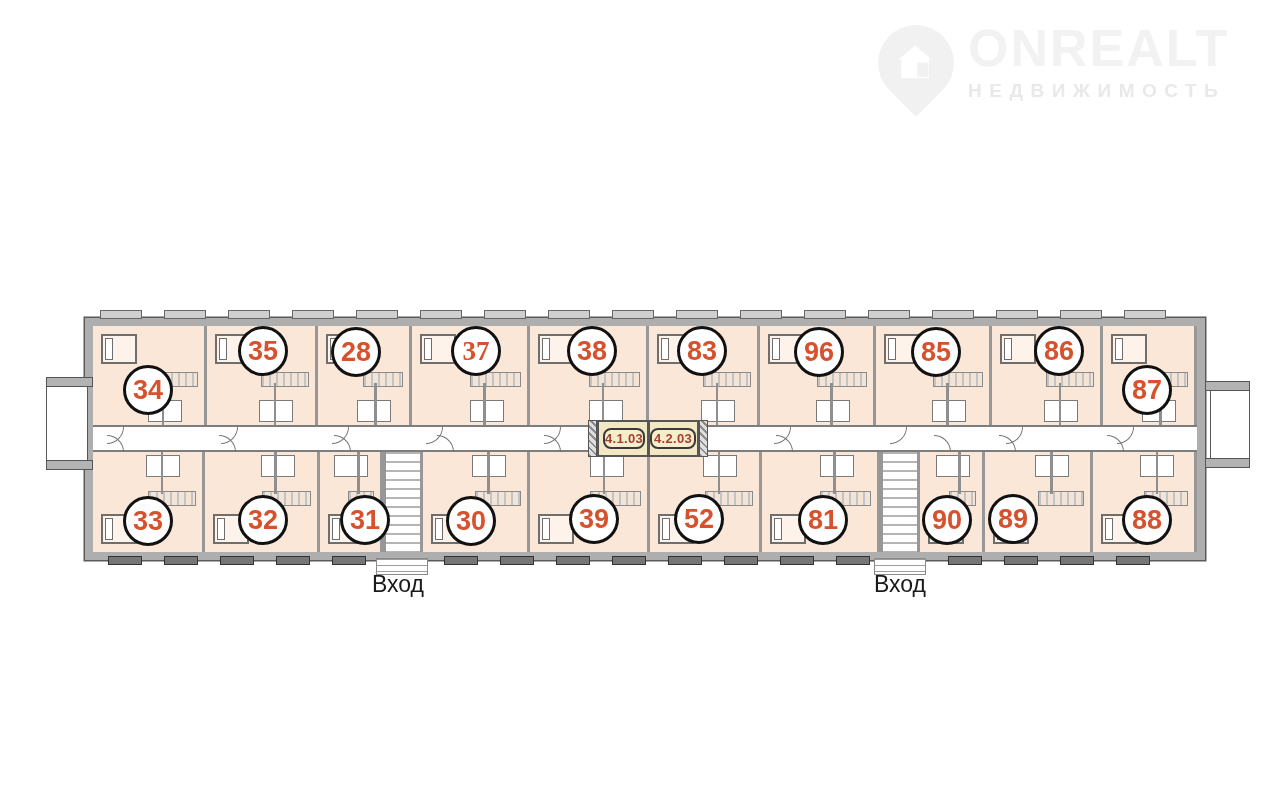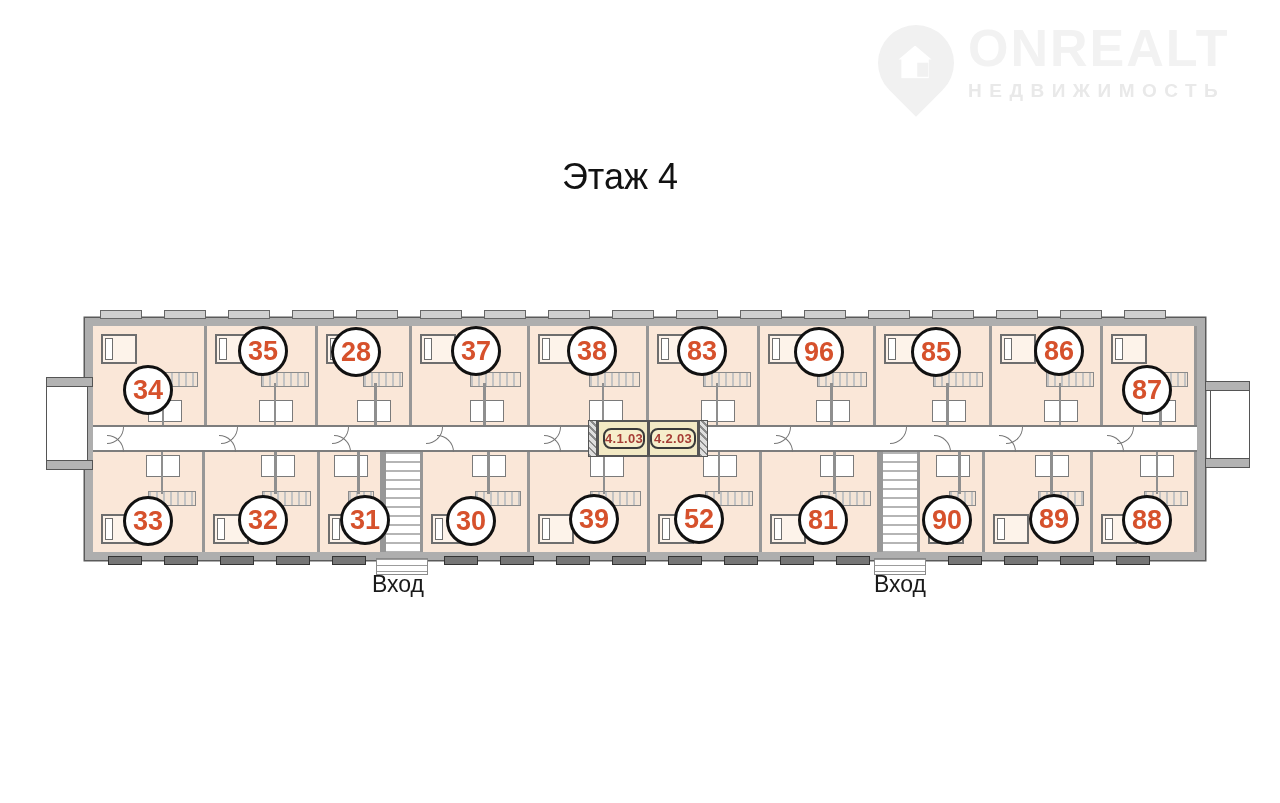--- a/index.html
+++ b/index.html
@@ -85,21 +85,20 @@
     <div class="pin">
       <div class="pin-house"></div>
       <div class="pin-door"></div>
     </div>
     <div class="logo-text">
       <div class="brand">ONREALT</div>
       <div class="brand-sub">НЕДВИЖИМОСТЬ</div>
     </div>
   </div>
 
-  <div class="floor-title">Этаж 4</div>
 
   <div class="plan" id="plan">
 
     <div class="building"></div>
     <div class="corridor"></div>
 
     <div class="stair" style="left:383px"></div>
     <div class="stair" style="left:880px"></div>
 
     <div class="porch" style="left:376px"></div>
@@ -153,21 +152,21 @@
       <div class="circle" style="left: 331px; top: 327px;">28</div>
       <div class="unit" style="left: 412px; top: 326px; width: 118px; height: 99px;">
         <div class="bed" style="top: 8px; left: 8px;">
           <div class="pillow"></div>
         </div>
         <div class="kit" style="top: 46px; right: 6px;"></div>
         <div class="bath" style="bottom: 3px; right: 20%;"></div>
         <div class="part" style="bottom: 0px;"></div>
       </div>
       <div class="arc down" style="left: 426px; top: 427px;"></div>
-      <div class="circle" style="left: 451px; top: 326px;">37</div>
+      <div class="circle" style="left: 451px; top: 326px; font-family: Liberation Serif, serif;">37</div>
       <div class="unit" style="left: 530px; top: 326px; width: 119px; height: 99px;">
         <div class="bed" style="top: 8px; left: 8px;">
           <div class="pillow"></div>
         </div>
         <div class="kit" style="top: 46px; right: 6px;"></div>
         <div class="bath" style="bottom: 3px; right: 20%;"></div>
         <div class="part" style="bottom: 0px;"></div>
       </div>
       <div class="arc down" style="left: 544px; top: 427px;"></div>
       <div class="circle" style="left: 567px; top: 326px;">38</div>
@@ -303,21 +302,21 @@
       <div class="circle" style="left: 922px; top: 495px;">90</div>
       <div class="unit" style="left: 985px; top: 452px; width: 108px; height: 100px;">
         <div class="bed" style="bottom: 8px; left: 8px;">
           <div class="pillow"></div>
         </div>
         <div class="kit" style="bottom: 46px; right: 6px;"></div>
         <div class="bath" style="top: 3px; right: 20%;"></div>
         <div class="part" style="top: 0px;"></div>
       </div>
       <div class="arc up" style="left: 999px; top: 435px;"></div>
-      <div class="circle" style="left: 1029px; top: 494px;">89</div>
+      <div class="circle" style="left: 988px; top: 494px;">89</div>
       <div class="unit" style="left: 1093px; top: 452px; width: 104px; height: 100px;">
         <div class="bed" style="bottom: 8px; left: 8px;">
           <div class="pillow"></div>
         </div>
         <div class="kit" style="bottom: 46px; right: 6px;"></div>
         <div class="bath" style="top: 3px; right: 20%;"></div>
         <div class="part" style="top: 0px;"></div>
       </div>
       <div class="arc up" style="left: 1107px; top: 435px;"></div>
       <div class="circle" style="left: 1122px; top: 495px;">88</div>

